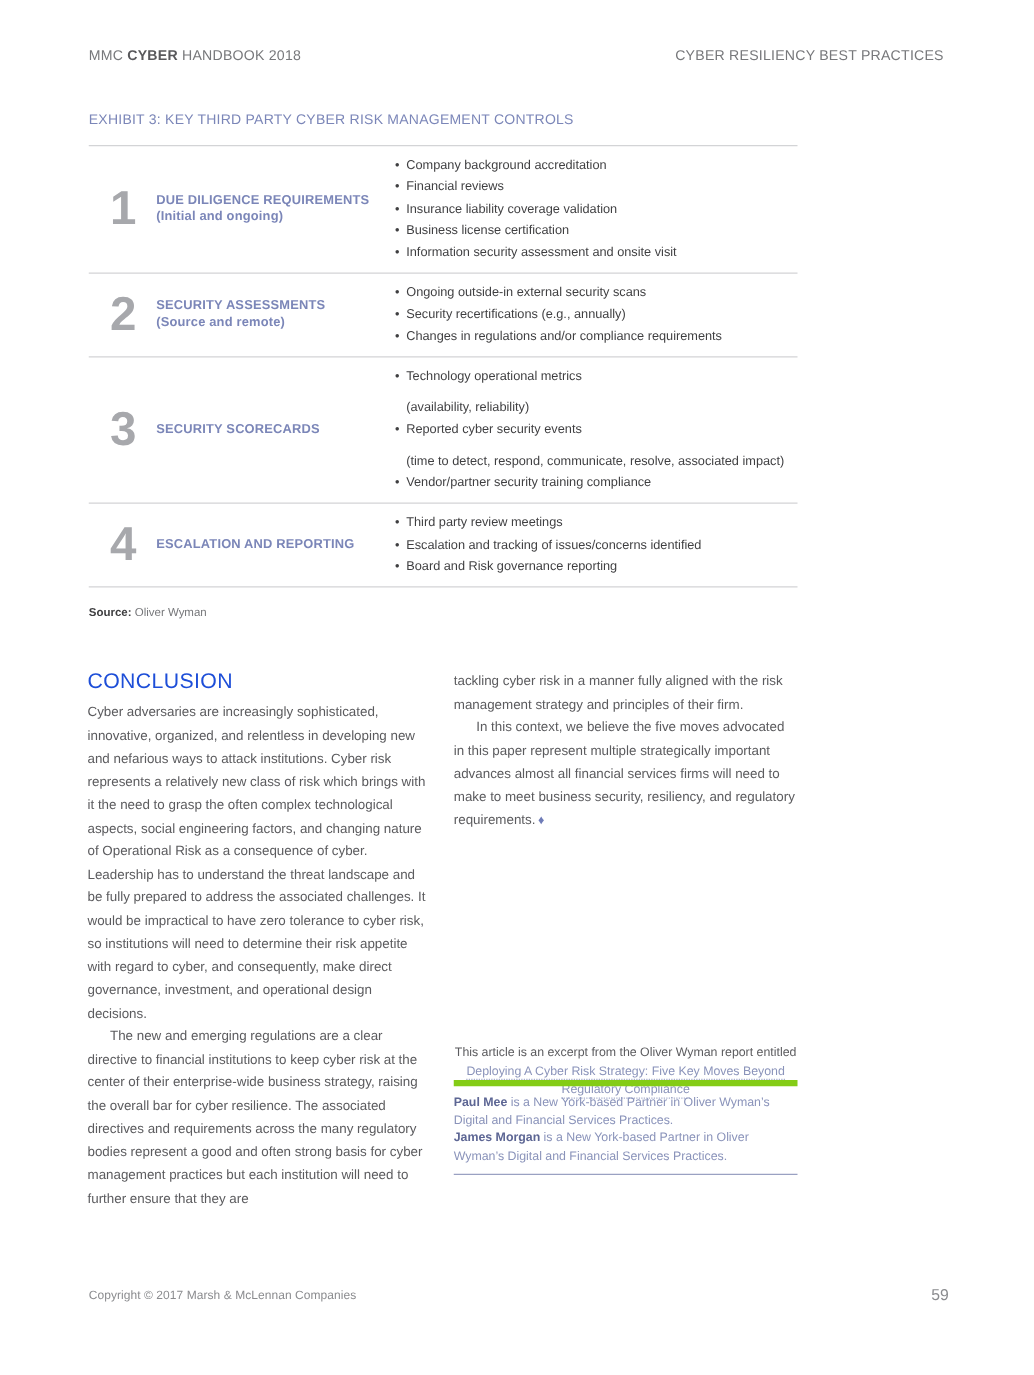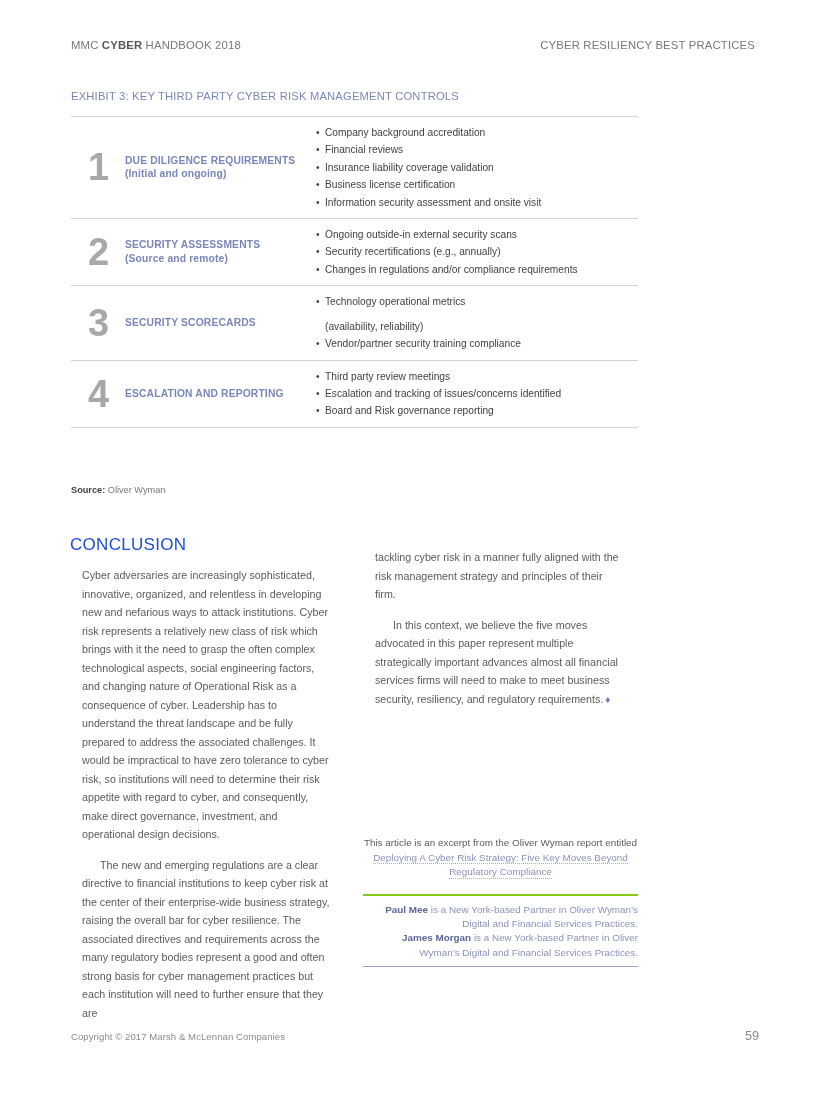--- a/index.html
+++ b/index.html
@@ -137,21 +137,21 @@
 
   .conclusion-h {
     font-size: 17px;
     font-weight: 400;
     color: #1d4ed8;
     letter-spacing: 0.3px;
     margin: 0 0 7px 0;
     line-height: 18px;
   }
   p.body {
-    margin: 12px;
+    margin: 0;
     font-size: 10.7px;
     line-height: 18.5px;
     color: #5b5b5e;
   }
   p.body.indent { text-indent: 18px; }
   .endmark {
     color: #6f7cb8;
     font-size: 10px;
     padding-left: 2px;
   }
@@ -169,29 +169,28 @@
   }
   .excerpt .reportlink {
     color: #8a93ba;
     border-bottom: 1px dotted #a8afcd;
     padding-bottom: 0.5px;
   }
 
   .bios {
     position: absolute;
     left: 363px;
-    top: 894px;
+    top: 864px;
     width: 275px;
-    border-top: 2px solid #84cc16;
+    border-top: 5px solid #84cc16;
     border-bottom: 1px solid #9aa1c2;
     padding: 7px 0 6px 0;
     font-size: 9.9px;
     line-height: 14.2px;
     color: #8a93ba;
-    text-align: right;
   }
   .bios .nm { font-weight: 700; color: #5d6694; }
 
   
   .footer-copy {
     position: absolute;
     left: 71px;
     top: 1031px;
     font-size: 9.6px;
     color: #8b8c8f;
@@ -250,20 +249,22 @@
     </div>
 
     <div class="ex-row">
       <div class="ex-num">3</div>
       <div class="ex-label">
         <span>SECURITY SCORECARDS</span>
       </div>
       <div class="ex-bullets">
         <div class="b"><span>Technology operational metrics</span><span class="cont">(availability, reliability)</span>
         </div>
+        <div class="b"><span>Reported cyber security events</span><span class="cont">(time to detect, respond, communicate, resolve, associated impact)</span>
+        </div>
         <div class="b"><span>Vendor/partner security training compliance</span></div>
       </div>
     </div>
 
     <div class="ex-row">
       <div class="ex-num">4</div>
       <div class="ex-label">
         <span>ESCALATION AND REPORTING</span>
       </div>
       <div class="ex-bullets">

